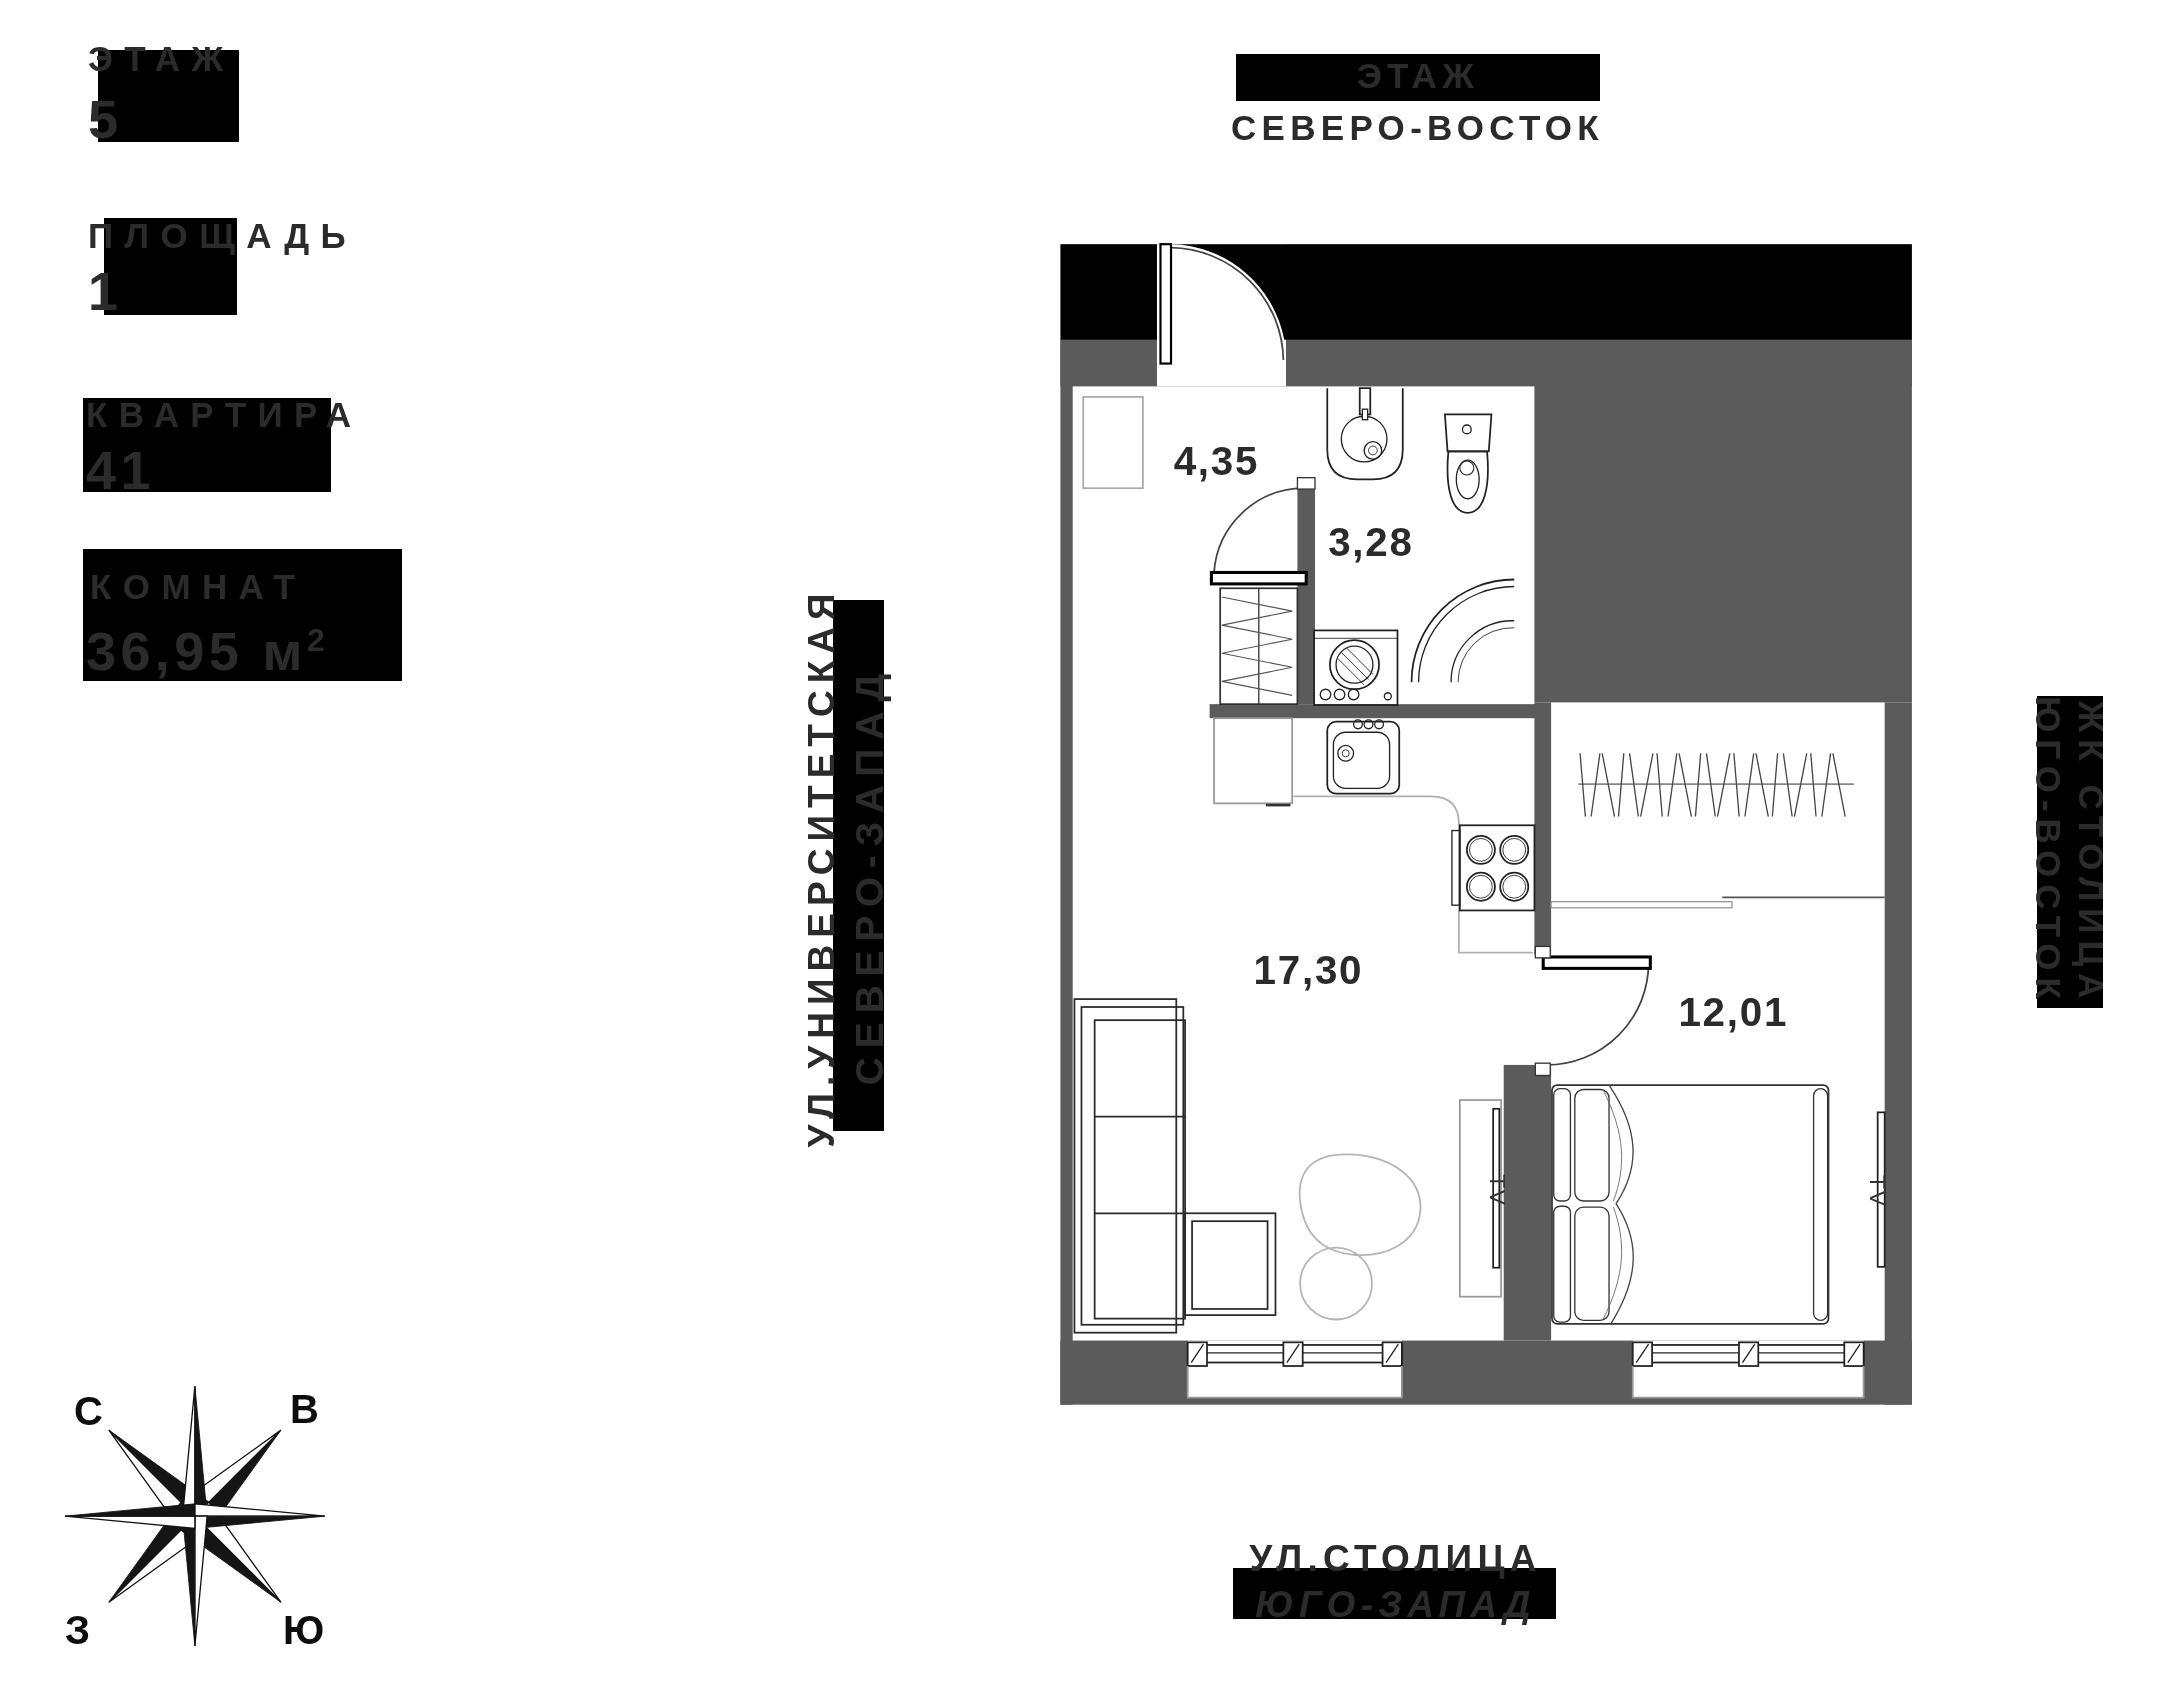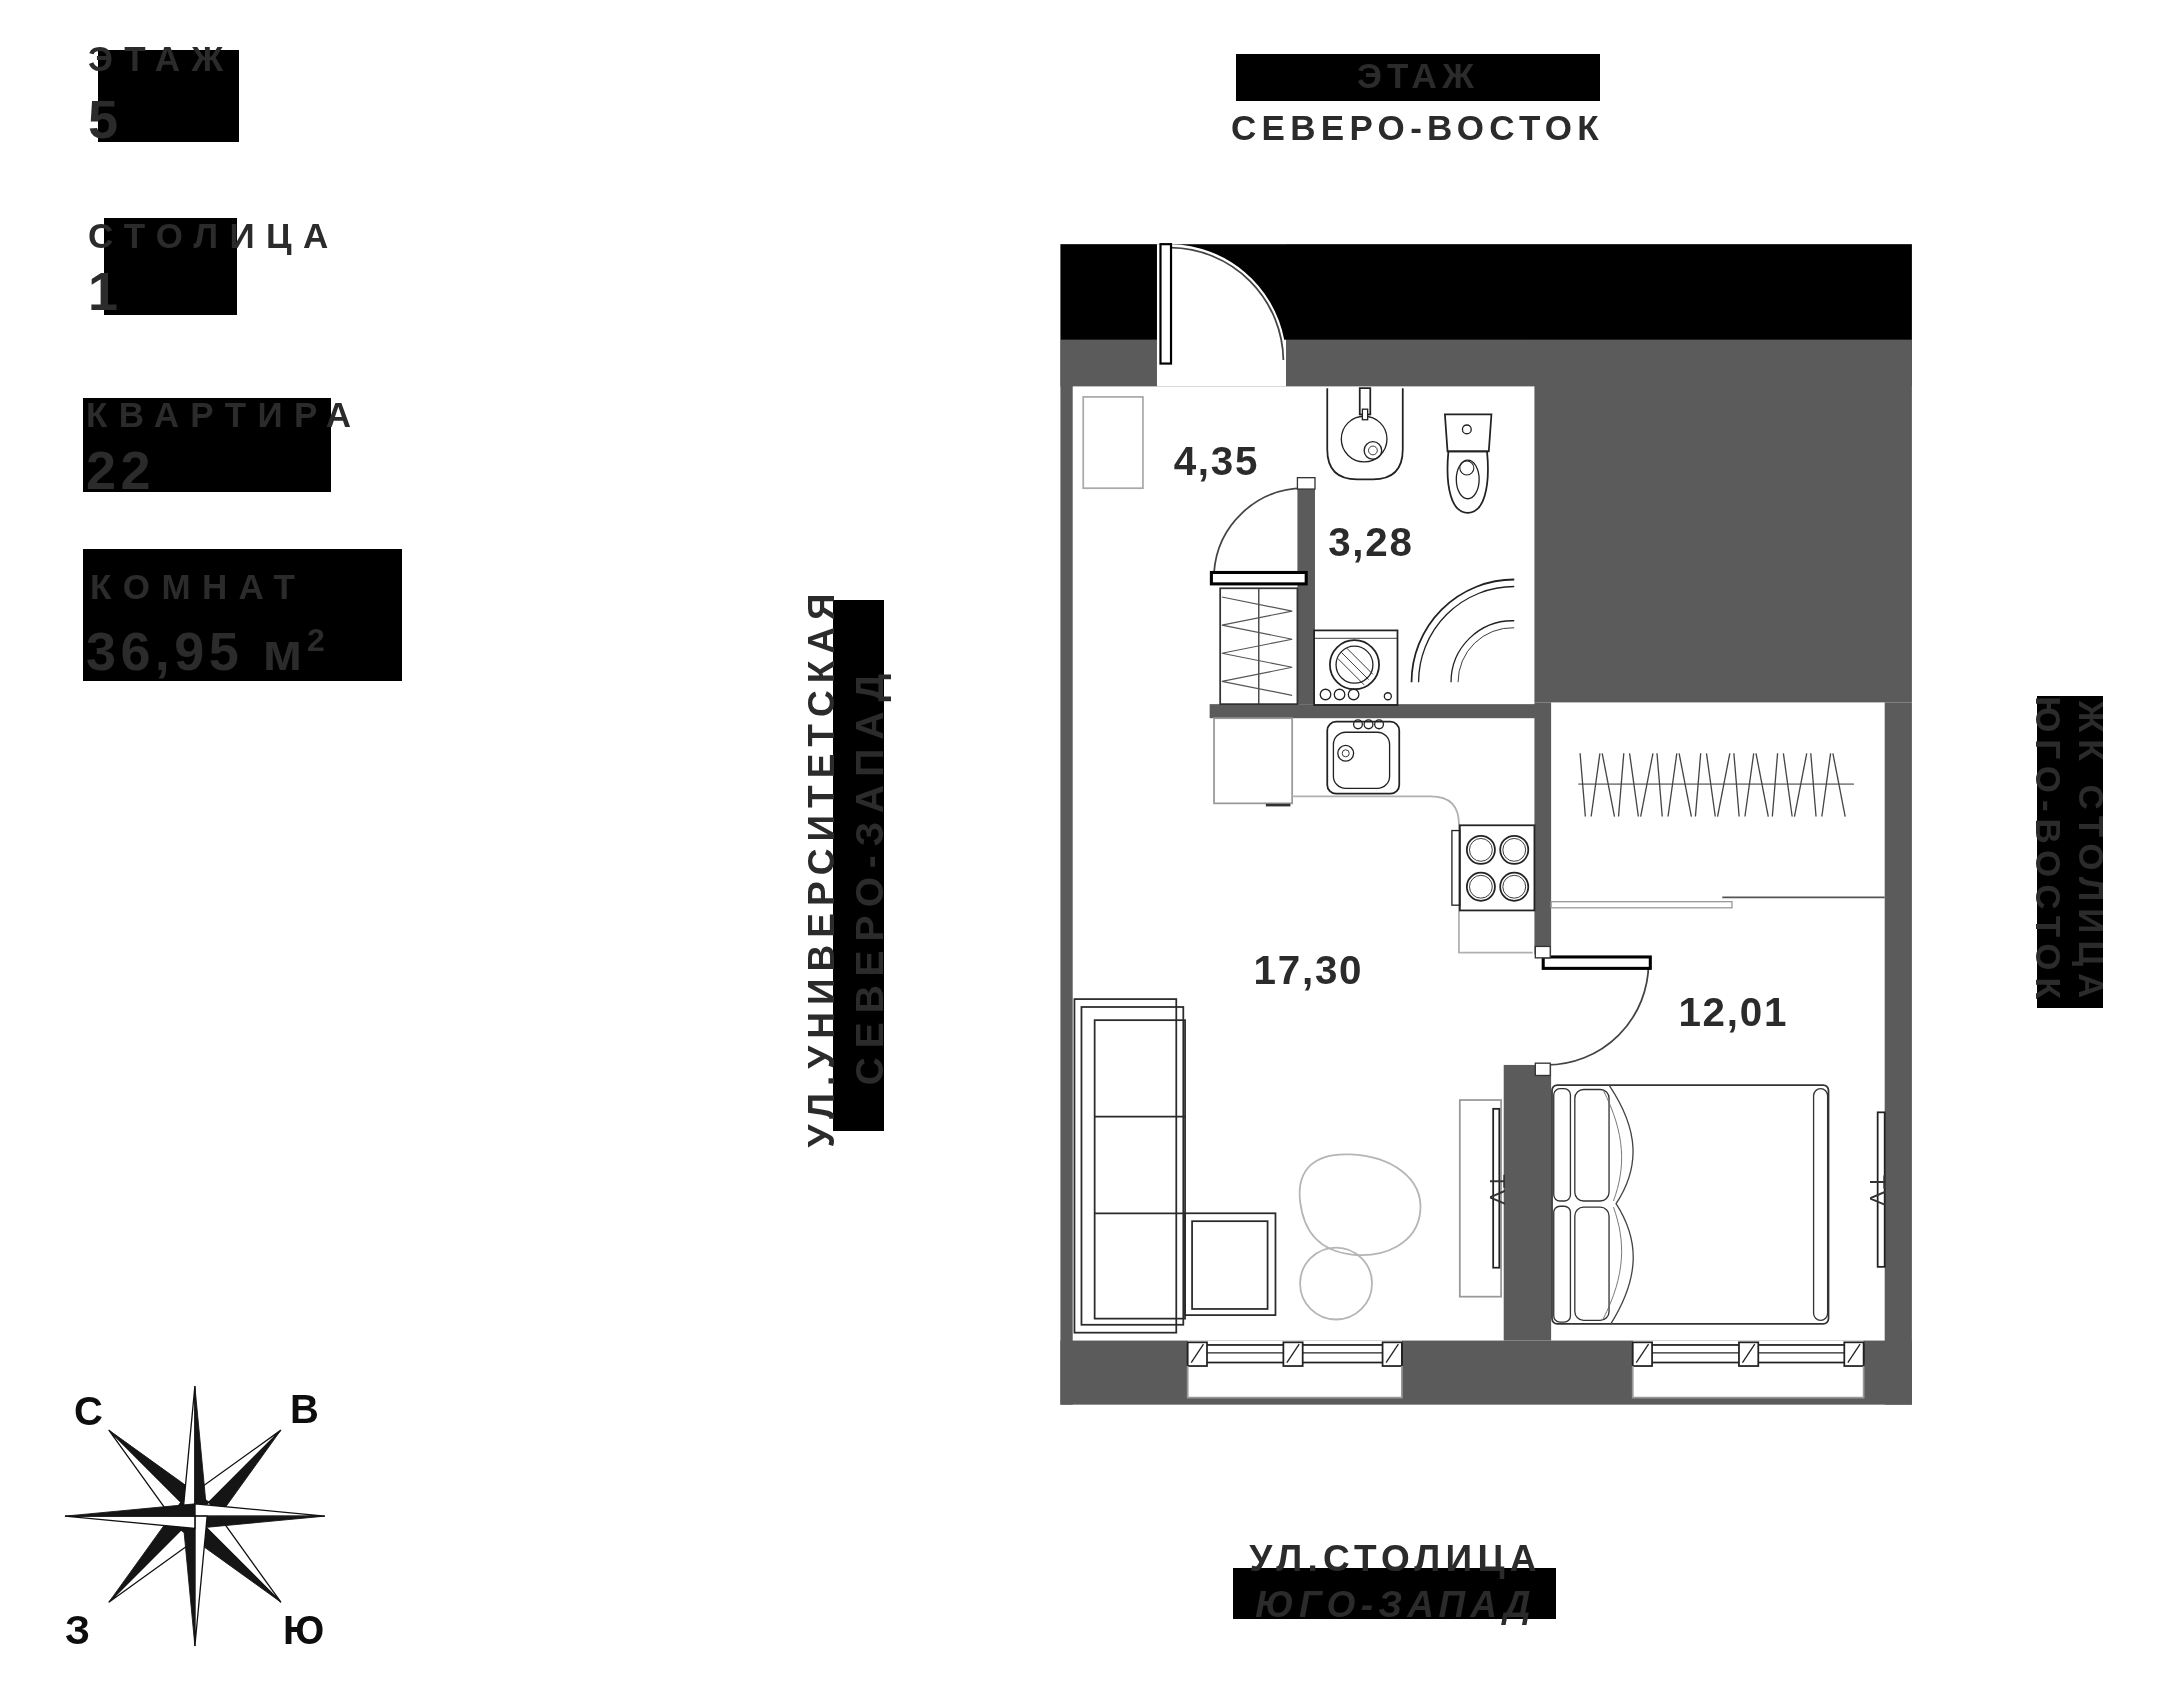--- a/index.html
+++ b/index.html
@@ -25,28 +25,28 @@
 <div class="stage">
 
   <div>
     <div class="blackbox" style="left:98px;top:50px;width:141px;height:92px;"></div>
     <div class="info-label" style="left:88px;top:39px;">ЭТАЖ</div>
     <div class="info-value" style="left:88px;top:88px;">5</div>
   </div>
 
   <div>
     <div class="blackbox" style="left:104px;top:218px;width:133px;height:97px;"></div>
-    <div class="info-label" style="left:88px;top:216px;">СТОЛИЦА</div>
+    <div class="info-label" style="left:88px;top:216px;">ПЛОЩАДЬ</div>
     <div class="info-value" style="left:88px;top:260px;">1</div>
   </div>
 
   <div>
     <div class="blackbox" style="left:83px;top:398px;width:248px;height:94px;"></div>
     <div class="info-label" style="left:86px;top:395px;">КВАРТИРА</div>
-    <div class="info-value" style="left:86px;top:439px;">22</div>
+    <div class="info-value" style="left:86px;top:439px;">41</div>
   </div>
 
   <div>
     <div class="blackbox" style="left:83px;top:549px;width:319px;height:132px;"></div>
     <div class="info-label" style="left:90px;top:567px;">КОМНАТ</div>
     <div class="info-value" style="left:86px;top:620px;">
       <span>36,95 м</span><sup>2</sup>
     </div>
   </div>
 

